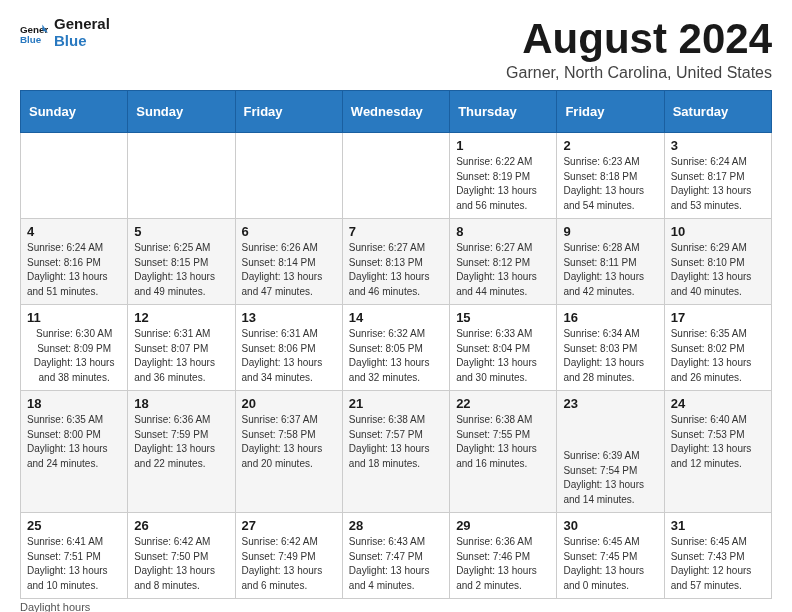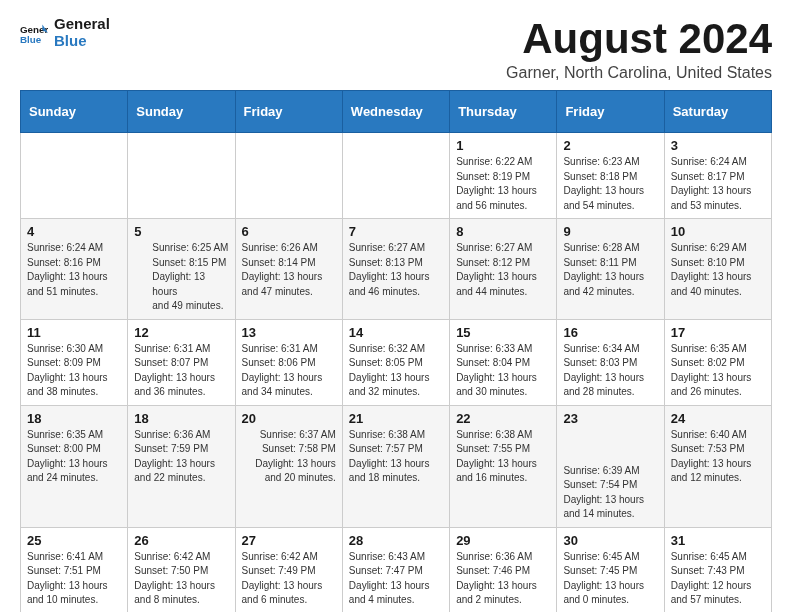--- a/index.html
+++ b/index.html
@@ -155,21 +155,21 @@
       <tr>
         <td>
           <span class="day-number">4</span>
           <div class="day-info" style="white-space: pre-line;">Sunrise: 6:24 AM
 Sunset: 8:16 PM
 Daylight: 13 hours
 and 51 minutes.</div>
         </td>
         <td>
           <span class="day-number">5</span>
-          <div class="day-info" style="white-space: pre-line; margin-left: 18px;">Sunrise: 6:25 AM
+          <div class="day-info" style="white-space: pre-line;">Sunrise: 6:25 AM
 Sunset: 8:15 PM
 Daylight: 13 hours
 and 49 minutes.</div>
         </td>
         <td>
           <span class="day-number">6</span>
           <div class="day-info" style="white-space: pre-line;">Sunrise: 6:26 AM
 Sunset: 8:14 PM
 Daylight: 13 hours
 and 47 minutes.</div>
@@ -199,21 +199,21 @@
           <span class="day-number">10</span>
           <div class="day-info" style="white-space: pre-line;">Sunrise: 6:29 AM
 Sunset: 8:10 PM
 Daylight: 13 hours
 and 40 minutes.</div>
         </td>
       </tr>
       <tr>
         <td>
           <span class="day-number">11</span>
-          <div class="day-info" style="white-space: pre-line;">Sunrise: 6:30 AM
+          <div class="day-info" style="white-space: pre-line; text-align: center;">Sunrise: 6:30 AM
 Sunset: 8:09 PM
 Daylight: 13 hours
 and 38 minutes.</div>
         </td>
         <td>
           <span class="day-number">12</span>
           <div class="day-info" style="white-space: pre-line;">Sunrise: 6:31 AM
 Sunset: 8:07 PM
 Daylight: 13 hours
 and 36 minutes.</div>
@@ -264,21 +264,21 @@
         </td>
         <td>
           <span class="day-number">18</span>
           <div class="day-info" style="white-space: pre-line;">Sunrise: 6:36 AM
 Sunset: 7:59 PM
 Daylight: 13 hours
 and 22 minutes.</div>
         </td>
         <td>
           <span class="day-number">20</span>
-          <div class="day-info" style="white-space: pre-line; text-align: right;">Sunrise: 6:37 AM
+          <div class="day-info" style="white-space: pre-line;">Sunrise: 6:37 AM
 Sunset: 7:58 PM
 Daylight: 13 hours
 and 20 minutes.</div>
         </td>
         <td>
           <span class="day-number">21</span>
           <div class="day-info" style="white-space: pre-line;">Sunrise: 6:38 AM
 Sunset: 7:57 PM
 Daylight: 13 hours
 and 18 minutes.</div>

